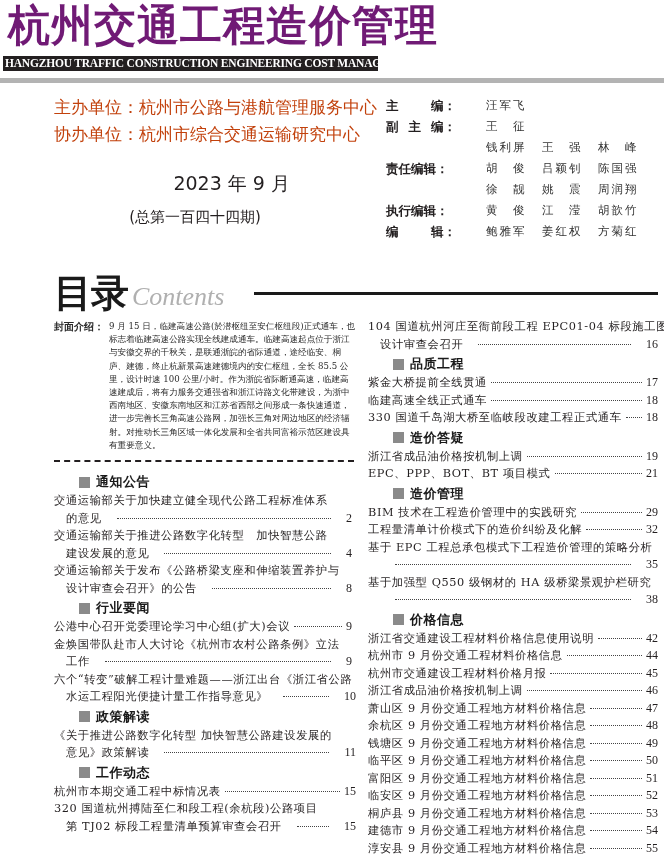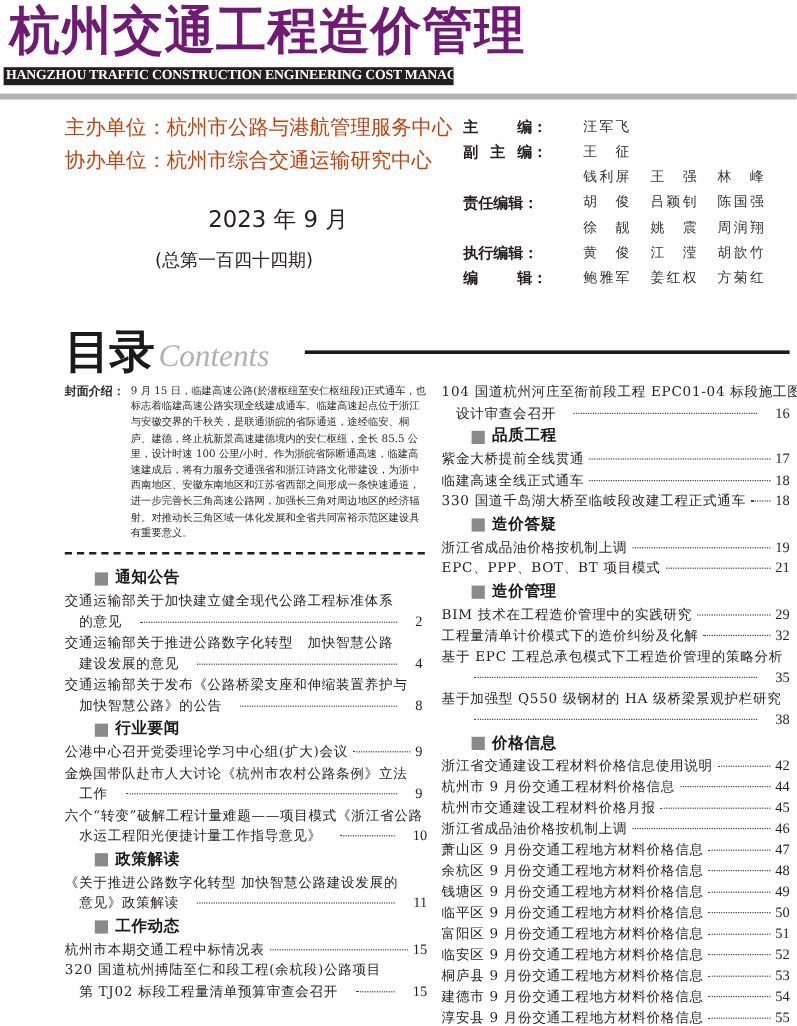--- a/index.html
+++ b/index.html
@@ -174,21 +174,21 @@
           <div class="entry-line">交通运输部关于推进公路数字化转型　加快智慧公路</div>
           <div class="entry-last indent">
             <span class="t">建设发展的意见</span>
             <span class="leader"></span>
             <span class="pg">4</span>
           </div>
         </div>
         <div class="entry">
           <div class="entry-line">交通运输部关于发布《公路桥梁支座和伸缩装置养护与</div>
           <div class="entry-last indent">
-            <span class="t">加快智慧公路》的公告</span>
+            <span class="t">设计审查会召开》的公告</span>
             <span class="leader"></span>
             <span class="pg">8</span>
           </div>
         </div>
       </div>
       <div>
         <div class="section-head">
           <span class="sq"></span>
           <span class="section-title">行业要闻</span>
         </div>
@@ -201,21 +201,21 @@
         </div>
         <div class="entry">
           <div class="entry-line">金焕国带队赴市人大讨论《杭州市农村公路条例》立法</div>
           <div class="entry-last indent">
             <span class="t">工作</span>
             <span class="leader"></span>
             <span class="pg">9</span>
           </div>
         </div>
         <div class="entry">
-          <div class="entry-line">六个“转变”破解工程计量难题——项目模式《浙江省公路</div>
+          <div class="entry-line">六个“转变”破解工程计量难题——浙江出台《浙江省公路</div>
           <div class="entry-last indent">
             <span class="t">水运工程阳光便捷计量工作指导意见》</span>
             <span class="leader"></span>
             <span class="pg">10</span>
           </div>
         </div>
       </div>
       <div>
         <div class="section-head">
           <span class="sq"></span>

